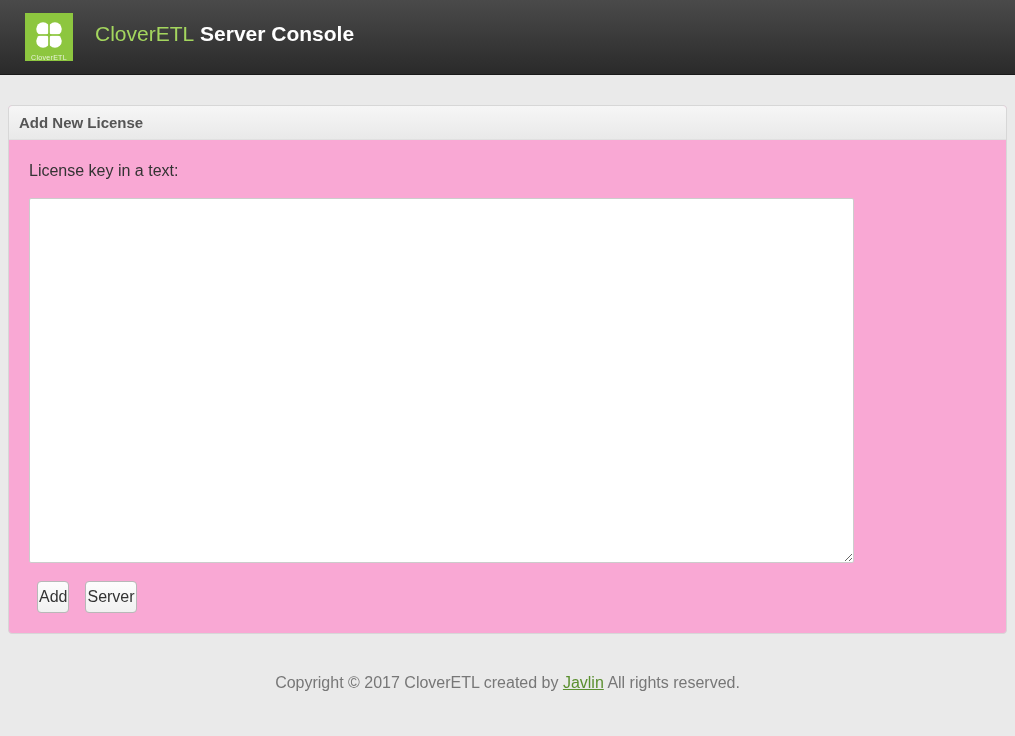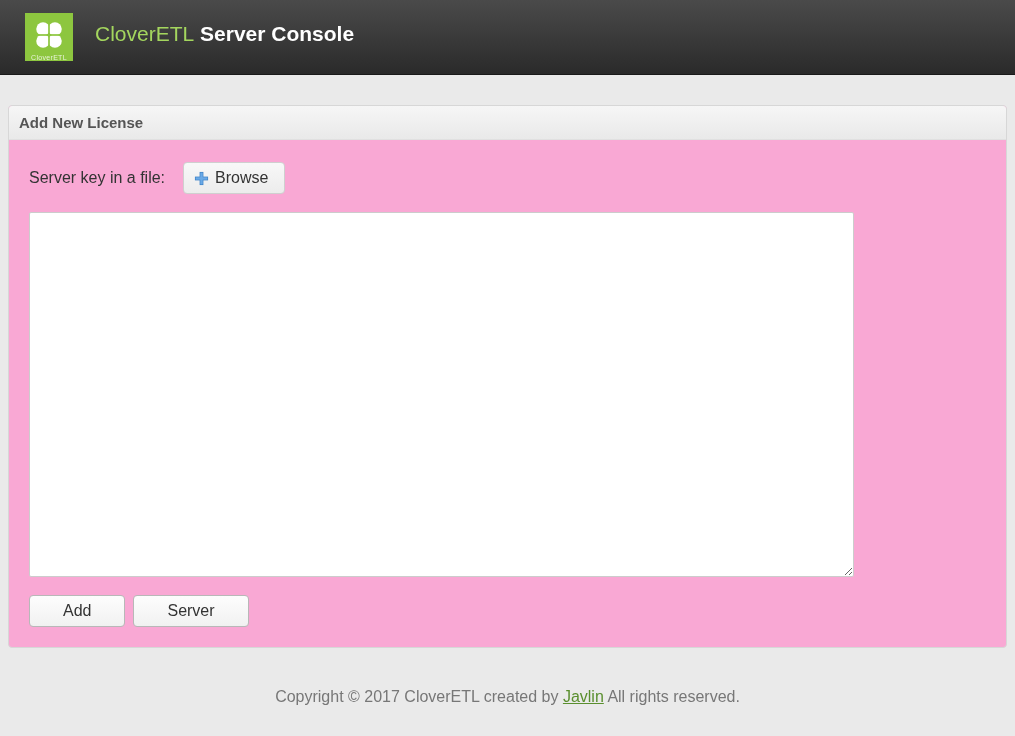--- a/index.html
+++ b/index.html
@@ -115,24 +115,25 @@
   }
   .button-row {
     margin-top: 18px;
     display: flex;
     gap: 8px;
   }
   .std-btn {
     background: linear-gradient(to bottom, #fdfdfd, #f1f1f1);
     border: 1px solid #b8b8b8;
     border-radius: 4px;
-    padding: 6px 33px;
+    padding: 6px 1px;
     font-size: 16px;
     color: #333;
     cursor: pointer;
+    margin-left: 8px;
   }
 
   .footer {
     text-align: center;
     font-size: 16px;
     color: #777;
     margin-top: 40px;
   }
   .footer a {
     color: #5a8f2e;
@@ -162,32 +163,21 @@
     <span class="brand">CloverETL</span><span class="bold"> Server Console</span>
   </div>
 </div>
 
 <div class="page-area">
   <div class="panel">
     <div class="panel-header">Add New License</div>
     <div class="panel-body">
 
       <div class="row">
-        <span class="label-file">Server key in a file:</span>
-        <button class="browse-btn">
-          <span class="plus-icon">
-            <svg viewBox="0 0 16 16">
-              <rect x="6" y="1" width="4" height="14" fill="#3b7fc4"></rect>
-              <rect x="1" y="6" width="14" height="4" fill="#3b7fc4"></rect>
-              <rect x="6.7" y="1.7" width="2.6" height="12.6" fill="#6aa9e6"></rect>
-              <rect x="1.7" y="6.7" width="12.6" height="2.6" fill="#6aa9e6"></rect>
-            </svg>
-          </span>
-          <span>Browse</span>
-        </button>
+        <span class="label-file">License key in a text:</span>
       </div>
 
       <textarea class="license-text" value="" style=""></textarea>
 
       <div class="button-row">
         <button class="std-btn">Add</button>
         <button class="std-btn">Server</button>
       </div>
 
     </div>

